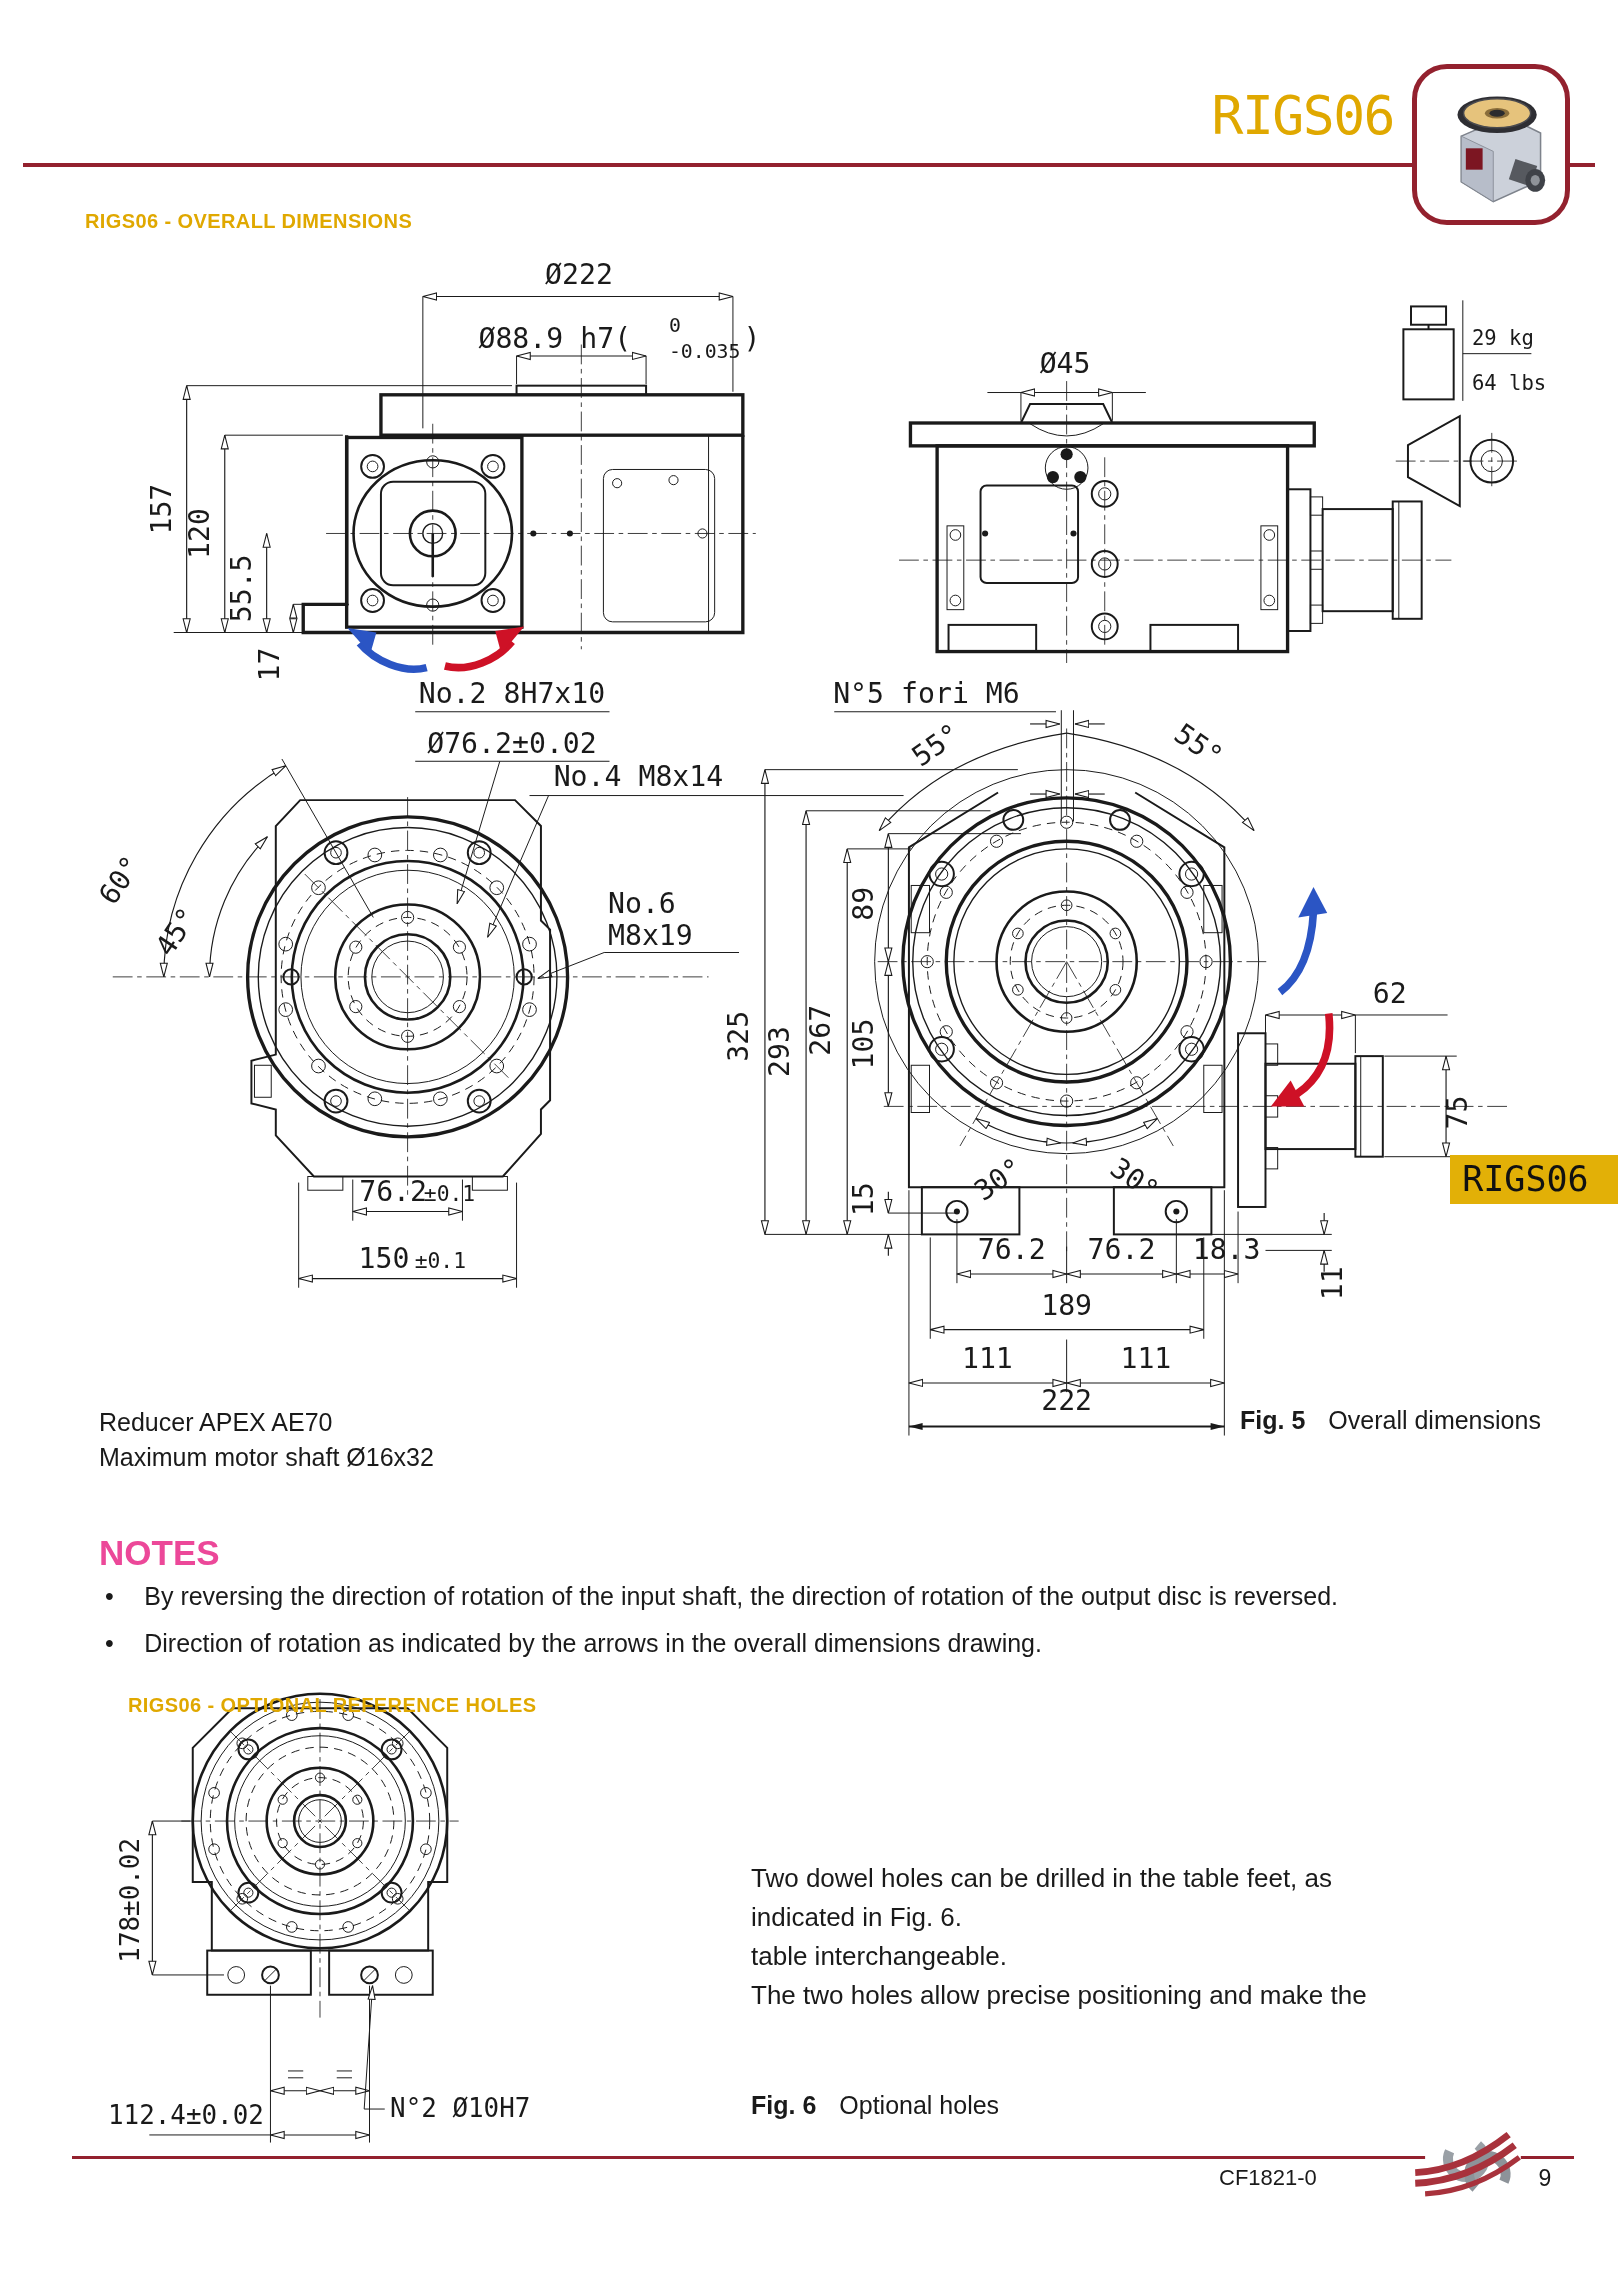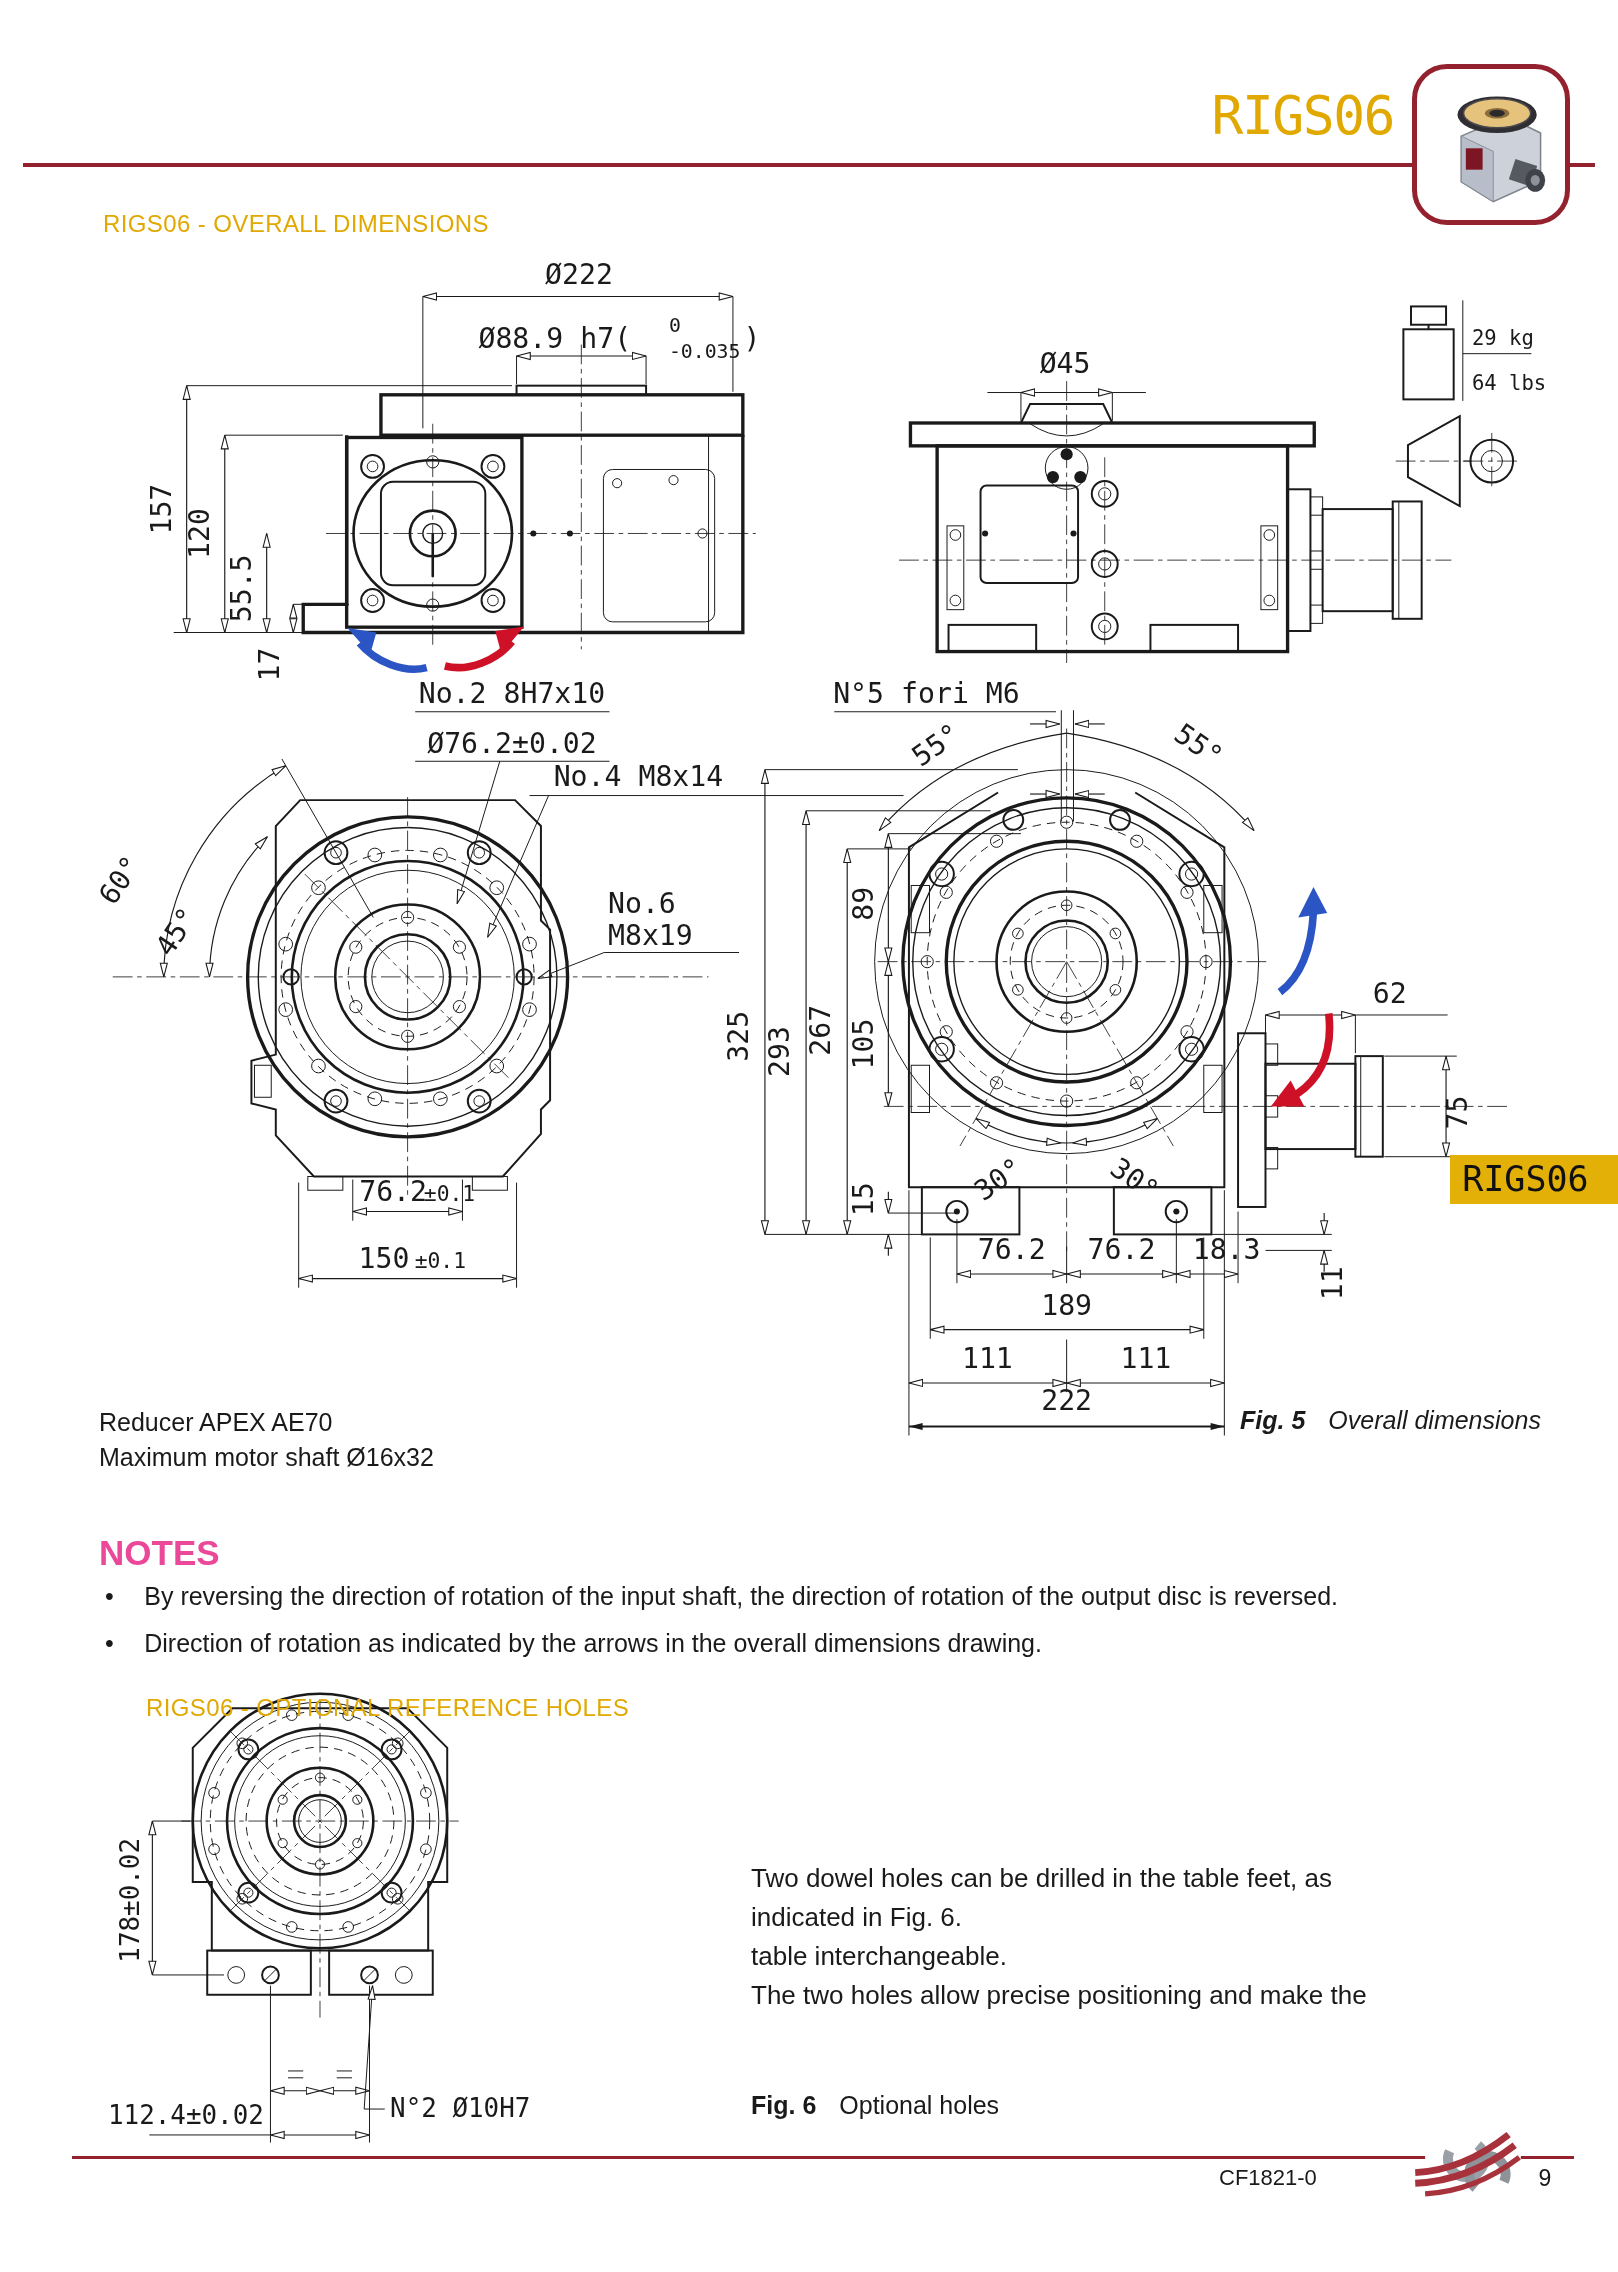--- a/index.html
+++ b/index.html
@@ -10,21 +10,21 @@
   .maroon-bg{background:#93212E;}
   svg text.dtx{font-family:"DejaVu Sans Mono",monospace;fill:#1a1a1a;}
   .ln{stroke:#1a1a1a;stroke-width:1.8;fill:none;}
   .th{stroke:#1a1a1a;stroke-width:1.3;fill:none;}
   .b2{stroke:#1a1a1a;stroke-width:2.6;fill:none;}
   .b3{stroke:#1a1a1a;stroke-width:3.4;fill:none;}
   .bd{stroke:#1a1a1a;stroke-width:4.4;fill:none;}
   .cl{stroke:#1a1a1a;stroke-width:1.1;fill:none;stroke-dasharray:26 6 6 6;}
   .dsh{stroke:#1a1a1a;stroke-width:1.3;fill:none;stroke-dasharray:11 8;}
   .dim{stroke:#1a1a1a;stroke-width:1.5;fill:none;}
-  .h1{font-size:24px;font-weight:normal;letter-spacing:0.4px;margin-left:18px;}
+  .h1{font-size:20px;font-weight:bold;letter-spacing:0.4px;}
   .body-text{font-size:25px;}
   .caption b{margin-right:23px;}
 </style>
 </head>
 <body>
 
 <div id="page">
 
   <svg class="abs" style="left:0;top:0;z-index:1;" width="1619" height="2273" viewBox="0 0 2125 2983">
     <defs>
@@ -516,21 +516,21 @@
       <ellipse cx="155" cy="146" rx="6" ry="7" fill="#8e9298"></ellipse>
     </svg>
   </div>
 
   <div class="abs gold h1" style="left:85px;top:210px;z-index:2;">RIGS06 - OVERALL DIMENSIONS</div>
 
   <div class="abs body-text" style="left:99px;top:1373px;line-height:35px;z-index:2;margin-top:32px;">
     <div>Reducer APEX AE70</div>
     <div>Maximum motor shaft Ø16x32</div>
   </div>
-  <div class="abs body-text caption" style="left:1240px;top:1406px;z-index:2;font-style:italic;">
+  <div class="abs body-text caption" style="left:1240px;top:1406px;z-index:2;">
     <b>Fig. 5</b><span>Overall dimensions</span>
   </div>
 
   <div class="abs" style="left:99px;top:1533px;font-size:35px;font-weight:bold;color:#ec4899;z-index:2;">NOTES</div>
   <div class="abs" style="left:105px;top:1582px;width:1455px;z-index:2;">
     <div style="display:flex;margin-bottom:18.3px;">
       <span style="font-size:25px;margin-right:30.5px;">•</span>
       <span class="body-text">By reversing the direction of rotation of the input shaft, the direction of rotation of the output disc is reversed.</span>
     </div>
     <div style="display:flex;">

